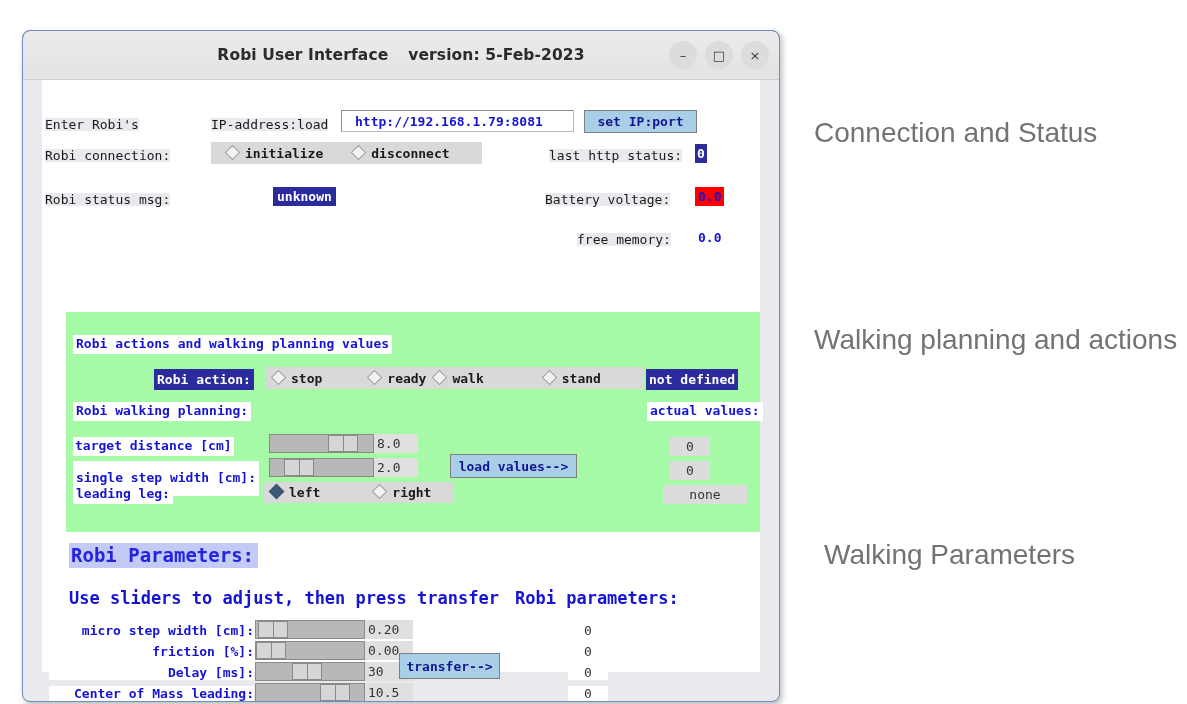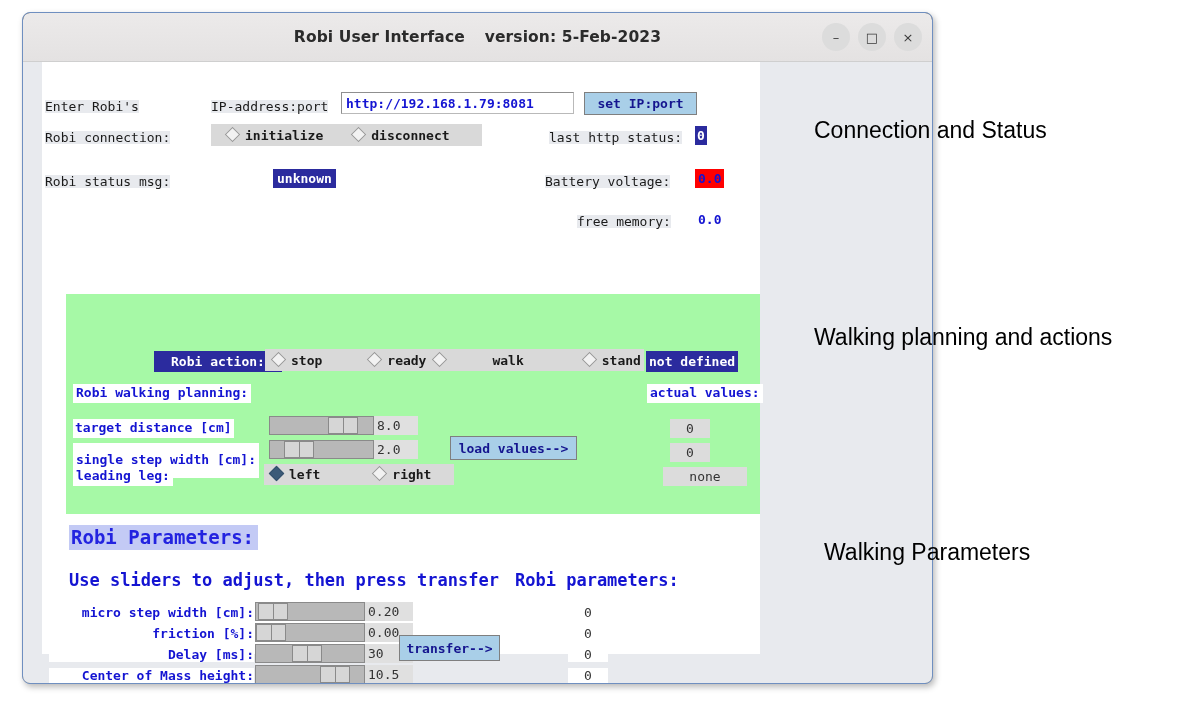--- a/index.html
+++ b/index.html
@@ -10,22 +10,22 @@
     height: 704px;
     overflow: hidden;
     font-family: "Liberation Sans", sans-serif;
   }
 
   #root { position: relative; width: 1187px; height: 704px; }
 
   
   .window {
     position: absolute;
-    left: 22px; top: 12px;
-    width: 911px; height: 672px;
+    left: 22px; top: 30px;
+    width: 758px; height: 672px;
     border: 1px solid #6f8fc0;
     border-radius: 8px;
     background: #737373;
     box-shadow: 2px 3px 6px rgba(0,0,0,0.28);
     box-sizing: border-box;
     overflow: hidden;
   }
   .titlebar {
     position: relative;
     height: 48px;
@@ -140,21 +140,21 @@
   
   .entry {
     position: absolute;
     background: #ffffff;
     border: 1px solid #b9b9b9;
     border-top-color: #8f8f8f;
     border-left-color: #8f8f8f;
     box-sizing: border-box;
     display: flex;
     align-items: center;
-    padding-left: 4px;
+    padding-left: 13px;
     font-family: "DejaVu Sans Mono", monospace;
     font-size: 13px;
     font-weight: bold;
     color: #1414d2;
     white-space: pre;
   }
 
   
   .slider {
     position: absolute;
@@ -256,22 +256,22 @@
     color: #333333;
     background: #ffffff;
     white-space: pre;
     text-align: center;
   }
 
   
   .annot {
     position: absolute;
     font-family: "Liberation Sans", sans-serif;
-    font-size: 23px;
-    color: #000000;
+    font-size: 28px;
+    color: #737373;
     white-space: pre;
   }
 </style>
 </head>
 <body>
 
 <div id="root">
 
   <div class="window">
 
@@ -284,21 +284,21 @@
         <div class="win-btn">□</div>
         <div class="win-btn">×</div>
       </div>
     </div>
 
     <div class="content">
 
       <div class="inner-panel"></div>
 
       <div class="tk lbl" style="left:22px; top:38px;">Enter Robi's</div>
-      <div class="tk lbl" style="left:188px; top:38px;">IP-address:port</div>
+      <div class="tk lbl" style="left:188px; top:38px;">IP-address:load</div>
       <div class="entry" style="left:318px; top:30px; width:233px; height:22px;">http://192.168.1.79:8081</div>
       <div class="tkbtn" style="left:561px; top:30px; width:113px; height:23px;">set IP:port</div>
 
       <div class="tk lbl" style="left:22px; top:69px;">Robi connection:</div>
 
       <div class="radio-strip" style="left:188px; top:62px; width:271px; height:22px;">
         <div class="radio-item" style="margin-left:16px;">
           <span class="diamond"></span>
           <span class="rlabel">initialize</span>
         </div>
@@ -315,33 +315,34 @@
       <div class="tk b wob" style="left:250px; top:107px; padding:3px 4px;">unknown</div>
 
       <div class="tk lbl" style="left:522px; top:113px;">Battery voltage:</div>
       <div class="tk b bored" style="left:672px; top:107px; padding:3px 3px;">0.0</div>
 
       <div class="tk lbl" style="left:554px; top:153px;">free memory:</div>
       <div class="tk b bow" style="left:672px; top:148px; padding:3px 3px;">0.0</div>
 
       <div class="green-panel">
 
-
-        <div class="tk b wob" style="left:88px; top:57px; padding:4px 17px;">Robi action:</div>
+        <div class="gtxt" style="left:7px; top:23px; padding:2px 3px;">Robi actions and walking planning values</div>
+
+        <div class="tk b wob" style="left:88px; top:57px; padding:4px 3px;">Robi action:</div>
 
         <div class="radio-strip" style="left:199px; top:55px; width:379px; height:22px;">
           <div class="radio-item" style="margin-left:8px;">
             <span class="diamond"></span>
             <span class="rlabel">stop</span>
           </div>
           <div class="radio-item" style="margin-left:47px;">
             <span class="diamond"></span>
             <span class="rlabel">ready</span>
           </div>
-          <div class="radio-item" style="margin-left:8px;gap:40px;">
+          <div class="radio-item" style="margin-left:8px;">
             <span class="diamond"></span>
             <span class="rlabel">walk</span>
           </div>
           <div class="radio-item" style="margin-left:60px;">
             <span class="diamond"></span>
             <span class="rlabel">stand</span>
           </div>
         </div>
 
         <div class="tk b wob" style="left:580px; top:57px; padding:4px 3px;">not defined</div>
@@ -398,21 +399,21 @@
       <div class="valbox" style="left:342px; top:561px; width:48px; height:19px;">0.00</div>
       <div class="param-act" style="left:545px; top:564px; width:40px;">0</div>
 
       <div class="param-lbl" style="left:26px; top:585px; width:205px;">Delay [ms]:</div>
       <div class="slider" style="left:232px; top:582px; width:110px;">
         <div class="knob" style="left:36px;"></div>
       </div>
       <div class="valbox" style="left:342px; top:582px; width:48px; height:19px;">30</div>
       <div class="param-act" style="left:545px; top:585px; width:40px;">0</div>
 
-      <div class="param-lbl" style="left:26px; top:606px; width:205px;">Center of Mass height:</div>
+      <div class="param-lbl" style="left:26px; top:606px; width:205px;">Center of Mass leading:</div>
       <div class="slider" style="left:232px; top:603px; width:110px;">
         <div class="knob" style="left:64px;"></div>
       </div>
       <div class="valbox" style="left:342px; top:603px; width:48px; height:19px;">10.5</div>
       <div class="param-act" style="left:545px; top:606px; width:40px;">0</div>
 
       <div class="tkbtn" style="left:376px; top:573px; width:101px; height:26px;">transfer--&gt;</div>
 
     </div>
   </div>

